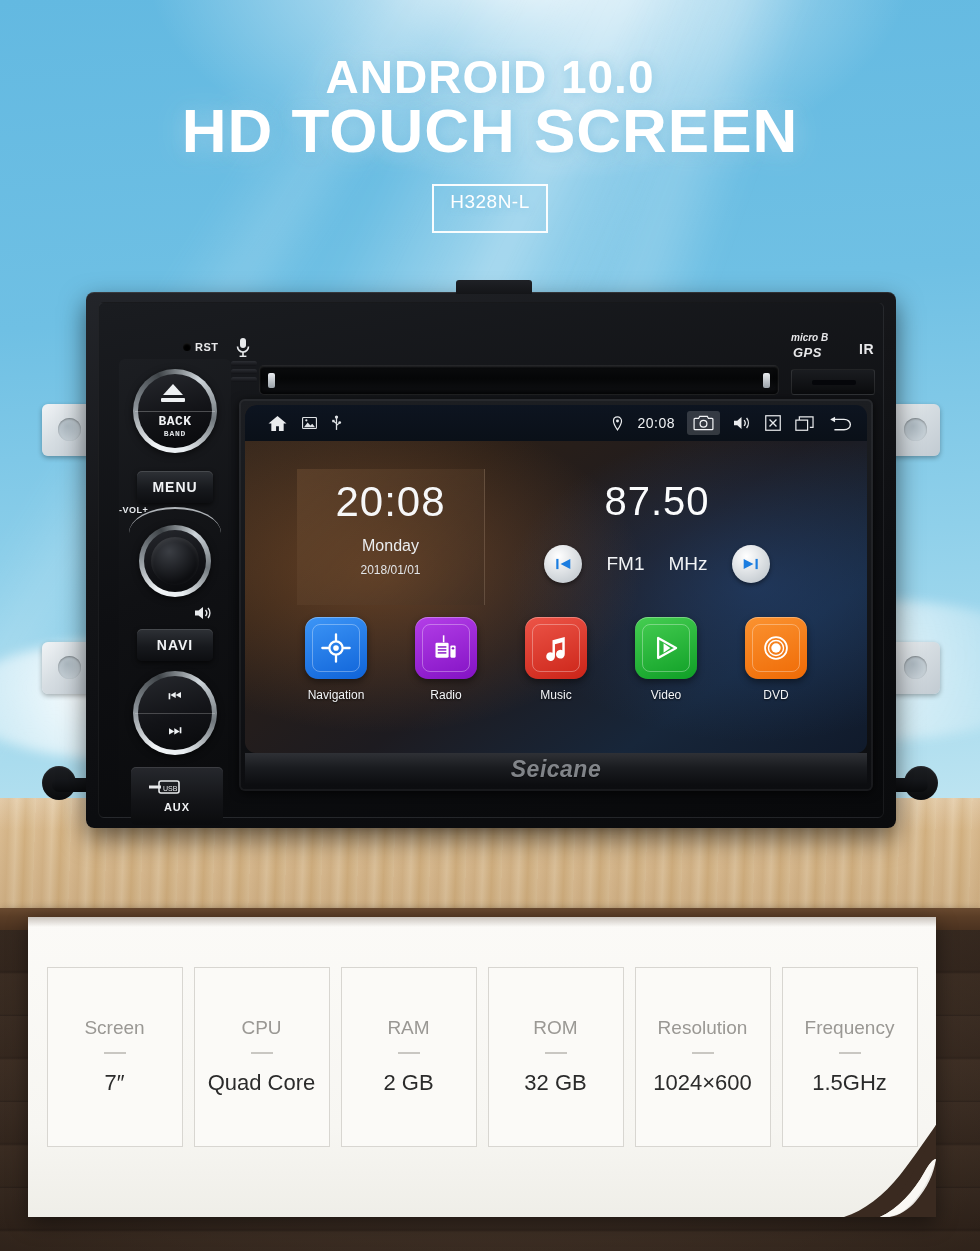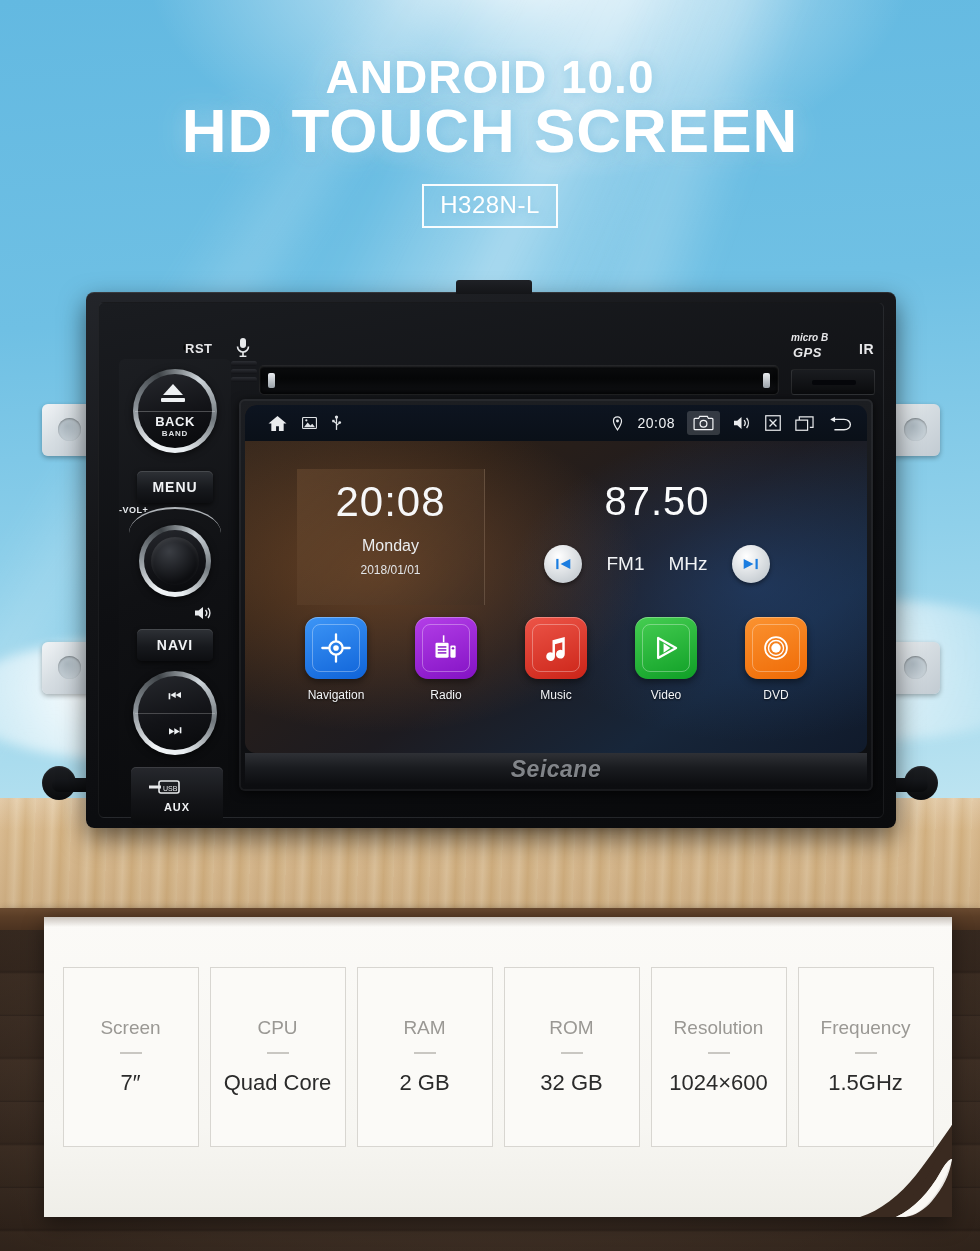--- a/index.html
+++ b/index.html
@@ -46,22 +46,22 @@
   .hl-line {
     font-weight: bold; color: #ffffff; letter-spacing: 1px;
     text-shadow: 0 2px 14px rgba(120,190,225,0.85), 0 0 30px rgba(255,255,255,0.35);
     line-height: 1.0;
   }
   .hl1 { font-size: 46px; }
   .hl2 { font-size: 62px; }
   .model-badge {
     display: inline-block; margin-top: 22px;
     border: 2px solid rgba(255,255,255,0.95);
-    color: #ffffff; font-size: 24px; font-weight: normal;
-    padding: 5px 16px 7px; letter-spacing: 0.5px;
+    color: #ffffff; font-size: 19px; font-weight: normal;
+    padding: 5px 16px 18px; letter-spacing: 0.5px;
     text-shadow: 0 1px 6px rgba(120,190,225,0.6);
   }
 
   
   .table-top {
     position: absolute; left: 0; top: 798px; width: 980px; height: 110px;
     background:
       linear-gradient(180deg, rgba(255,255,255,0.22) 0%, rgba(255,255,255,0.0) 30%),
       repeating-linear-gradient(92deg,
         #e3c69c 0px, #dcbd90 9px, #e8cfa8 17px, #d9b887 26px, #e5cba2 36px),
@@ -142,21 +142,21 @@
   .foot.r { left: 818px; }
   .foot-bar {
     position: absolute; top: 486px; width: 80px; height: 14px;
     background: linear-gradient(180deg, #17191d, #0a0b0d); border-radius: 7px;
   }
   .foot-bar.l { left: -34px; }
   .foot-bar.r { left: 762px; }
 
   
   .lbl { position: absolute; color: #e8e8ea; font-weight: bold; letter-spacing: 0.5px; }
-  .lbl-rst { left: 86px; top: 38px; font-size: 13px; }
+  .lbl-rst { left: 96px; top: 38px; font-size: 11px; }
   .lbl-gps { left: 694px; top: 42px; font-size: 13px; font-style: italic; }
   .lbl-microsd { left: 692px; top: 29px; font-size: 10px; font-style: italic; letter-spacing: 0; }
   .lbl-ir { left: 760px; top: 38px; font-size: 14px; }
   .rst-hole {
     position: absolute; left: 84px; top: 40px; width: 8px; height: 8px;
     border-radius: 50%; background: #000; box-shadow: inset 0 1px 2px rgba(255,255,255,0.12);
   }
   .mic-icon { position: absolute; left: 136px; top: 34px; width: 16px; height: 20px; }
   .speaker-grill {
     position: absolute; left: 132px; top: 58px; width: 26px; height: 26px;
@@ -218,21 +218,21 @@
     border-bottom: 11px solid #eef1f3;
   }
   .k-eject-bar {
     position: absolute; left: 42px; top: 39px; width: 24px; height: 4px;
     background: #eef1f3; z-index: 3; border-radius: 1px;
   }
   .k-divline {
     position: absolute; left: 16px; top: 52px; width: 80px; height: 1px;
     background: rgba(255,255,255,0.25); z-index: 3;
   }
-  .k-back { position: absolute; left: 0; top: 56px; width: 112px; text-align: center; z-index: 3; }
+  .k-back { position: absolute; left: 0; top: 56px; width: 112px; text-align: center; z-index: 3; font-family: Liberation Mono, monospace; }
   .k-back .b1 { font-size: 13px; font-weight: bold; color: #f0f2f4; letter-spacing: 0.5px; display: block; line-height: 1.05; }
   .k-back .b2 { font-size: 8px; font-weight: bold; color: #dfe2e5; letter-spacing: 0.8px; display: block; }
 
   .btn-hw {
     position: absolute; border-radius: 5px;
     background: linear-gradient(180deg, #2e3136 0%, #17191d 55%, #0d0e11 100%);
     box-shadow: 0 2px 5px rgba(0,0,0,0.6), inset 0 1px 0 rgba(255,255,255,0.12);
     display: flex; align-items: center; justify-content: center;
     color: #f1f3f5; font-weight: bold; letter-spacing: 1px;
   }
@@ -358,21 +358,21 @@
     position: relative;
   }
   .app-ic::after {
     content: ""; position: absolute; left: 7px; top: 7px; right: 7px; bottom: 7px;
     border: 1px solid rgba(255,255,255,0.32); border-radius: 8px;
   }
   .app-lbl { margin-top: 9px; font-size: 12px; color: #f3f5f7; text-shadow: 0 1px 2px rgba(0,0,0,0.7); }
 
   
   .paper {
-    position: absolute; left: 44px; top: 917px; width: 908px; height: 300px;
+    position: absolute; left: 28px; top: 917px; width: 908px; height: 300px;
     background: linear-gradient(180deg, #fbfaf7 0%, #f7f6f2 70%, #efeee8 100%);
     box-shadow: 0 6px 20px rgba(0,0,0,0.45);
     z-index: 4;
   }
   .paper-top-shade {
     position: absolute; left: 0; top: 0; width: 100%; height: 10px;
     background: linear-gradient(180deg, rgba(110,95,80,0.35), rgba(110,95,80,0));
   }
   .specs {
     position: absolute; left: 14px; top: 50px; width: 880px;

